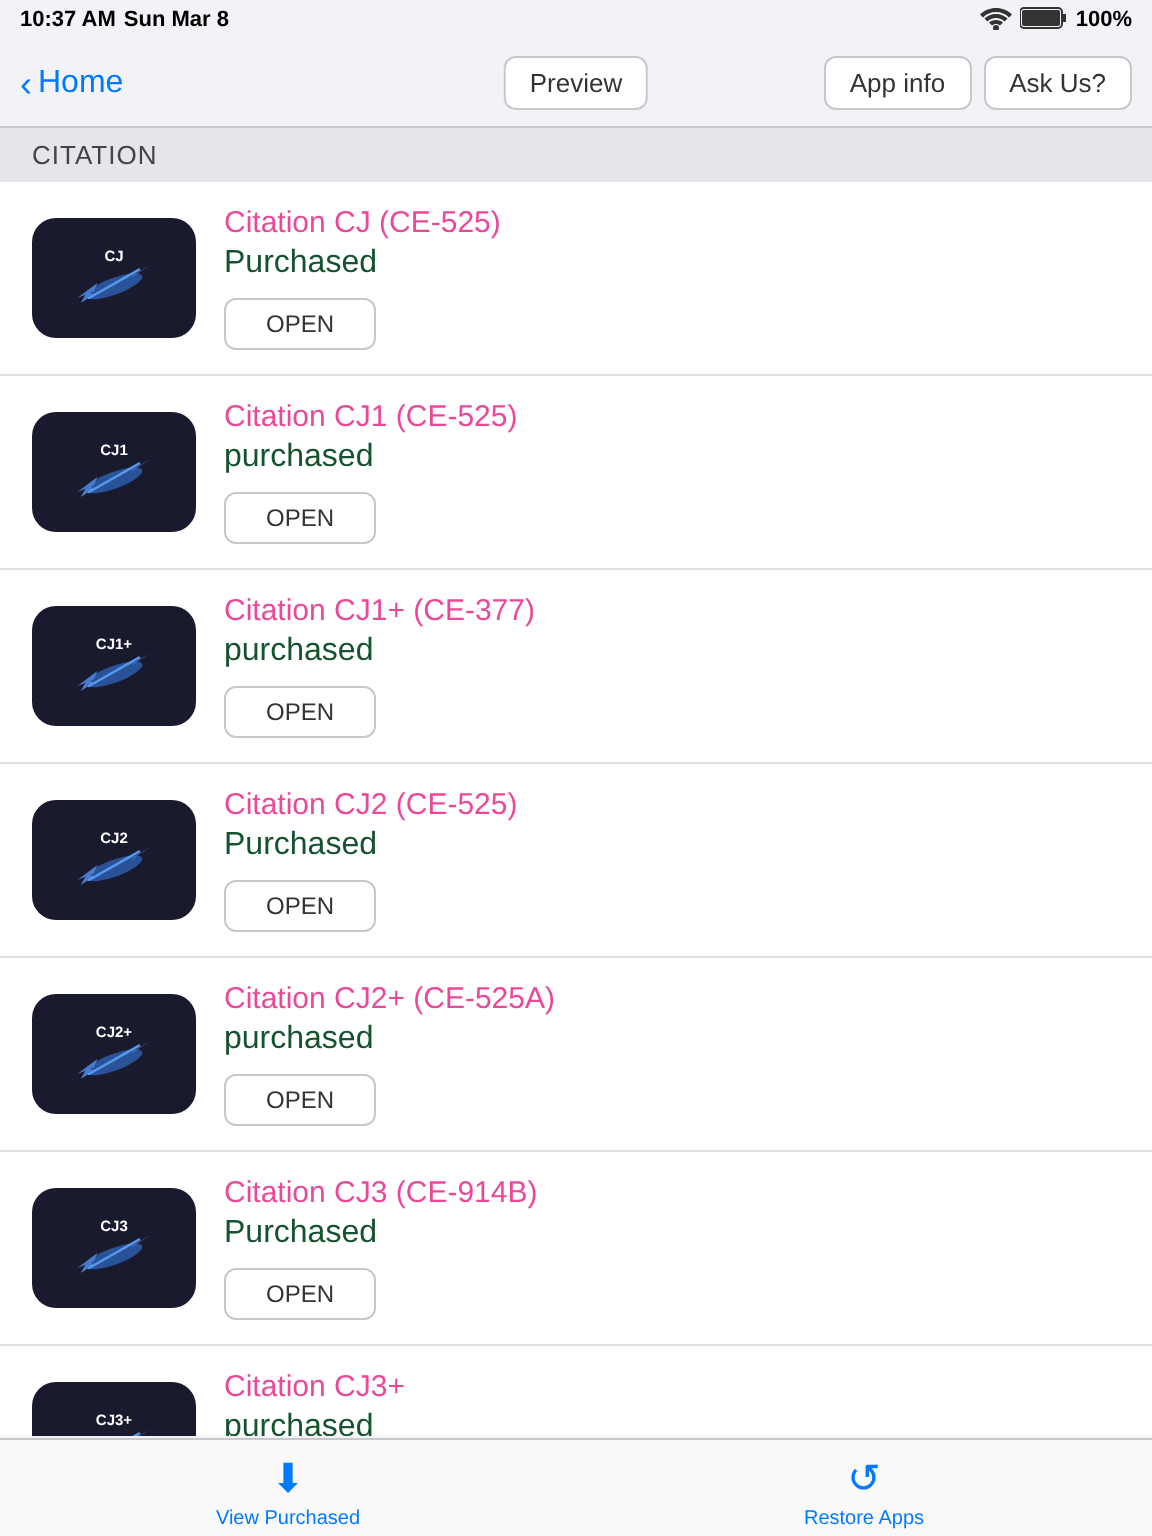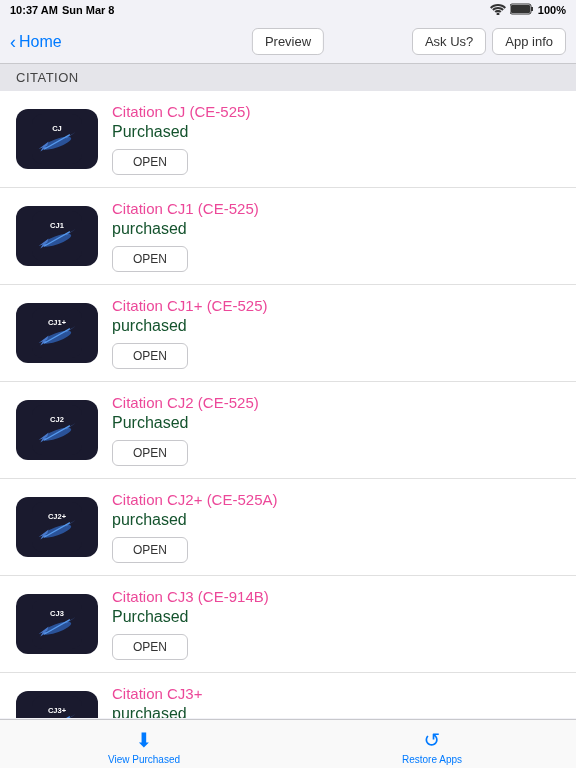--- a/index.html
+++ b/index.html
@@ -211,22 +211,22 @@
 
 <div class="nav-bar">
   <div class="nav-back">
     <span class="nav-back-chevron">‹</span>
     <span>Home</span>
   </div>
   <div class="nav-center-buttons">
     <button class="nav-btn">Preview</button>
   </div>
   <div class="nav-right-buttons">
+    <button class="nav-btn">App info</button>
     <button class="nav-btn">Ask Us?</button>
-    <button class="nav-btn">App info</button>
   </div>
 </div>
 
 <div class="section-header">
   <span>CITATION</span>
 </div>
 
 <div class="app-list" id="app-list">
 <div class="app-item">
       <div class="app-icon">
@@ -282,21 +282,21 @@
 
           <path d="M20,33 L8,42 L18,38 Z" fill="#4a7acc"></path>
           <path d="M40,30 L52,22 L42,28 Z" fill="#4a7acc"></path>
 
           <path d="M14,38 L10,45 L18,40 Z" fill="#4a7acc"></path>
 
           <line x1="15" y1="42" x2="45" y2="25" stroke="#5599ee" stroke-width="1.5" stroke-linecap="round"></line>
         </svg>
       </div>
       <div class="app-info">
-        <div class="app-name">Citation CJ1+ (CE-525)</div>
+        <div class="app-name">Citation CJ1+ (CE-377)</div>
         <div class="app-purchased">purchased</div>
         <button class="open-btn">OPEN</button>
       </div>
     </div>
     <div class="app-item">
       <div class="app-icon">
         <svg viewBox="0 0 60 60" xmlns="http://www.w3.org/2000/svg">
           <rect width="60" height="60" rx="12" fill="#1a1a2e"></rect>
           <text x="30" y="20" text-anchor="middle" fill="white" font-size="9" font-family="Helvetica" font-weight="bold">CJ2</text>
 

